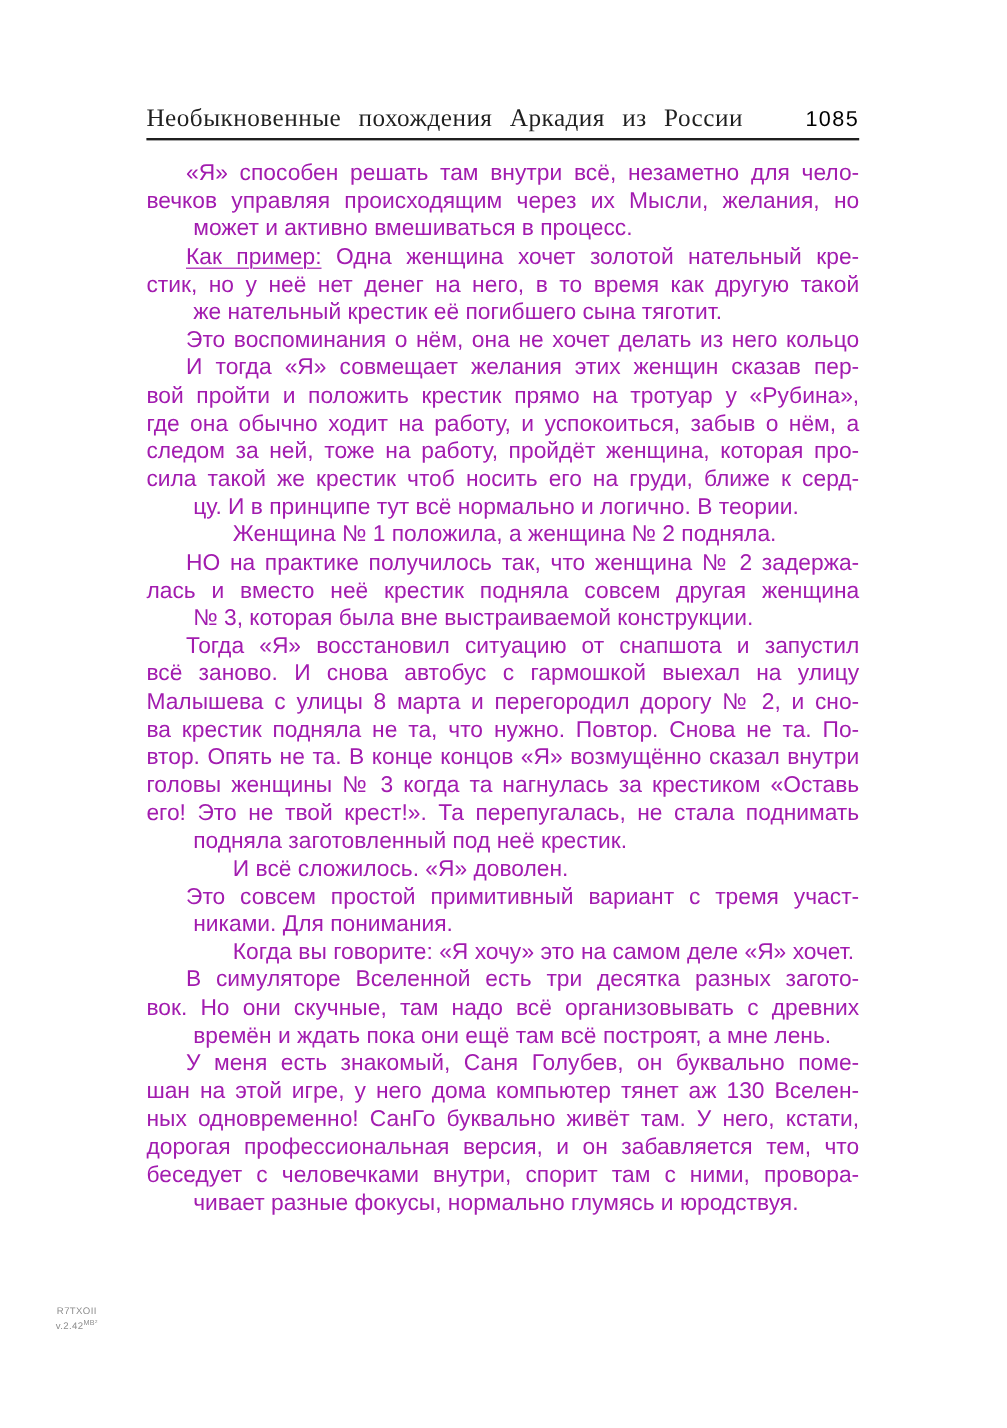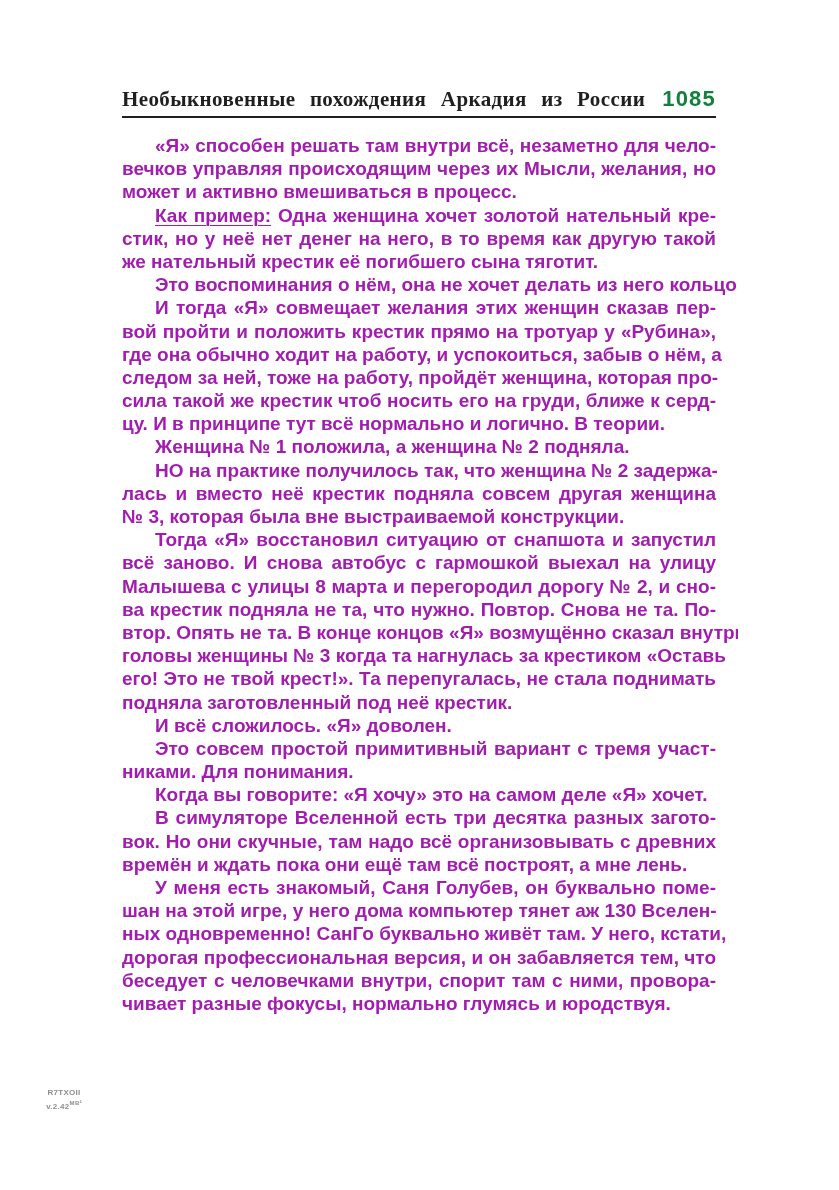--- a/index.html
+++ b/index.html
@@ -8,21 +8,20 @@
     background: #ffffff;
   }
   .page {
     position: relative;
     width: 738px;
     height: 1190px;
     background: #ffffff;
     color: #1b1b1b;
     overflow: hidden;
     font-family: "Liberation Sans", sans-serif;
-    font-weight: bold;
   }
   .textblock {
     position: absolute;
     left: 122px;
     top: 86px;
     width: 594px;
   }
   .running-header {
     display: flex;
     justify-content: space-between;
@@ -33,40 +32,40 @@
   .header-title {
     font-family: "Liberation Serif", serif;
     font-size: 21px;
     letter-spacing: 0.4px;
     word-spacing: 0.42em;
     color: #1f1f1f;
     white-space: nowrap;
   }
   .header-pagenum {
     font-family: "Liberation Sans", sans-serif;
-    font-size: 22px;
+    font-size: 18px;
     letter-spacing: 1.2px;
-    color: #15803d;
+    color: #000000;
   }
   .body-text {
     margin-top: 16px;
     font-size: 19px;
     line-height: 23.2px;
     color: #a21caf;
   }
   .paragraph { margin: 0; }
   .line {
     text-align: justify;
     text-align-last: justify;
     height: 23.2px;
     overflow: visible;
     white-space: nowrap;
   }
   .line.pfirst { text-indent: 33px; }
-  .line.plast  { text-align: center; text-align-last: left; }
+  .line.plast  { text-align: center; text-align-last: left; margin-left: 39px; }
   .u {
     text-decoration: underline;
     text-underline-offset: 3px;
     text-decoration-thickness: 1.4px;
   }
   .printer-mark {
     position: absolute;
     left: 34px;
     top: 1088px;
     width: 60px;

